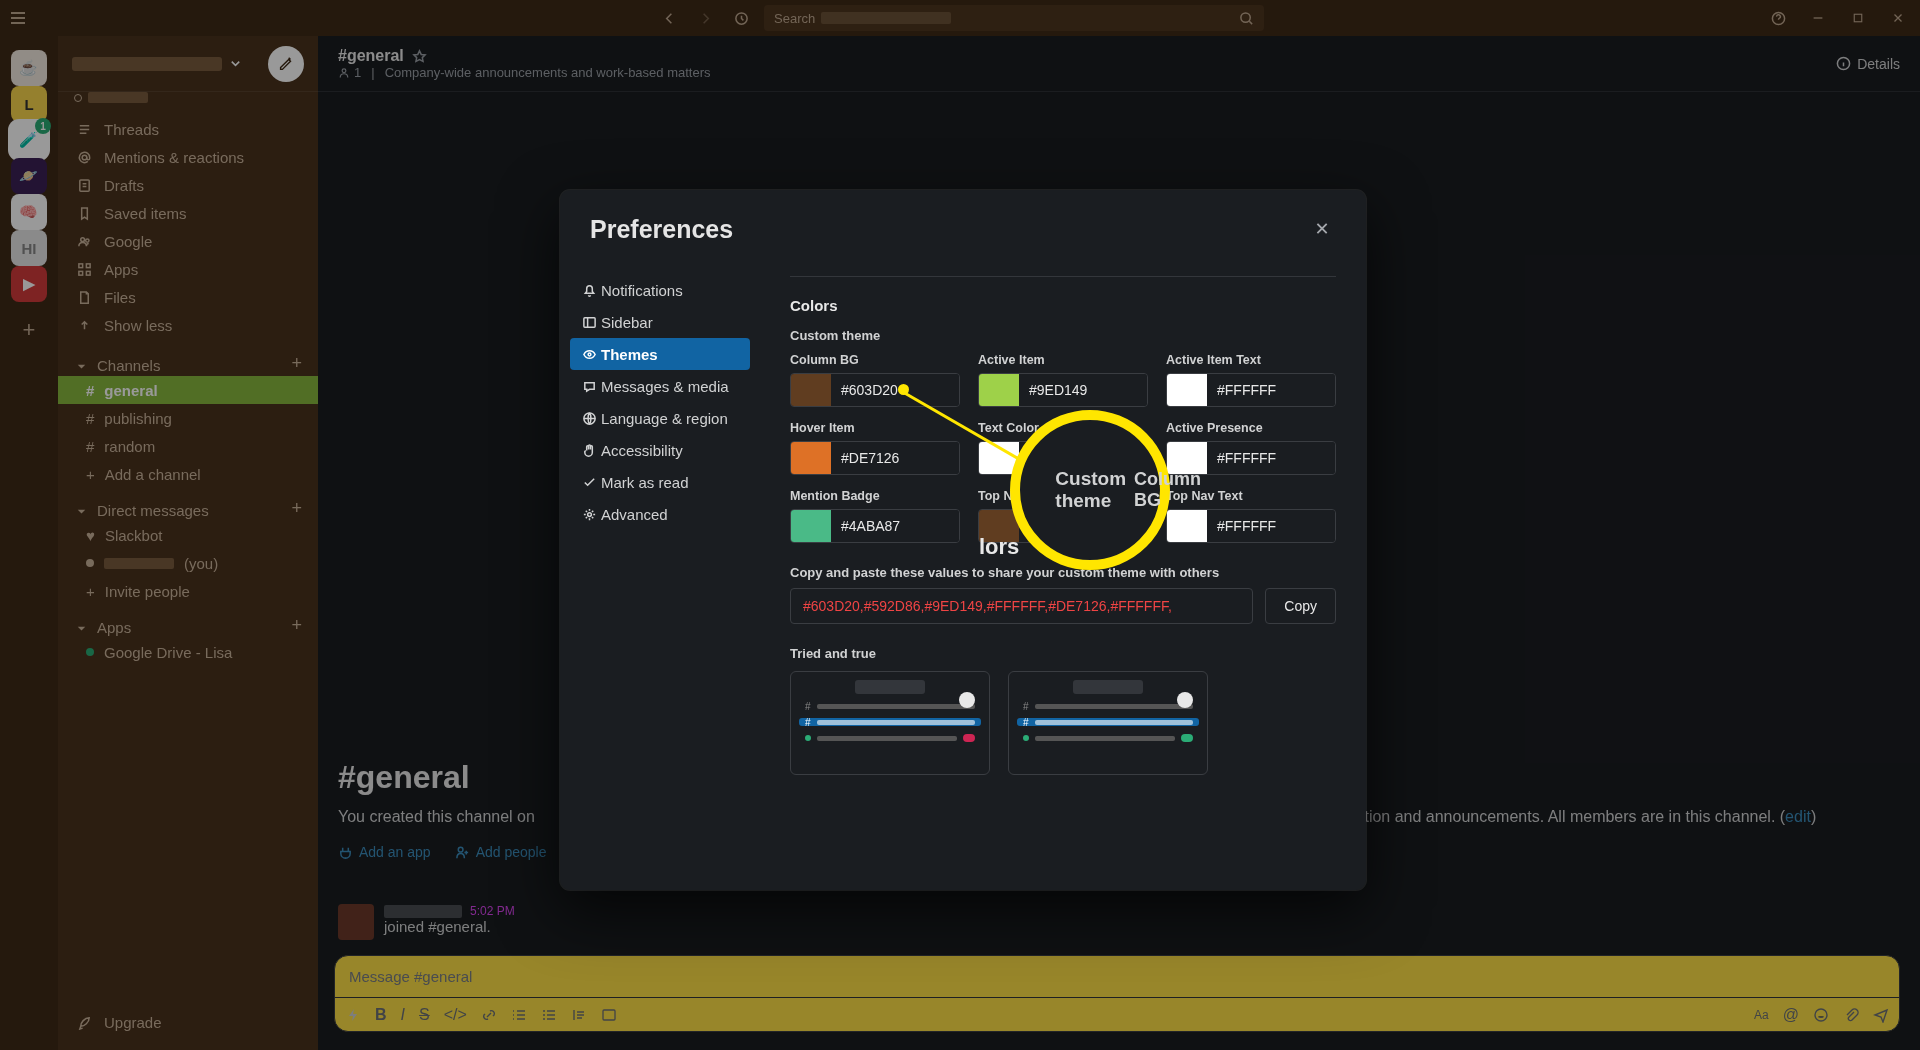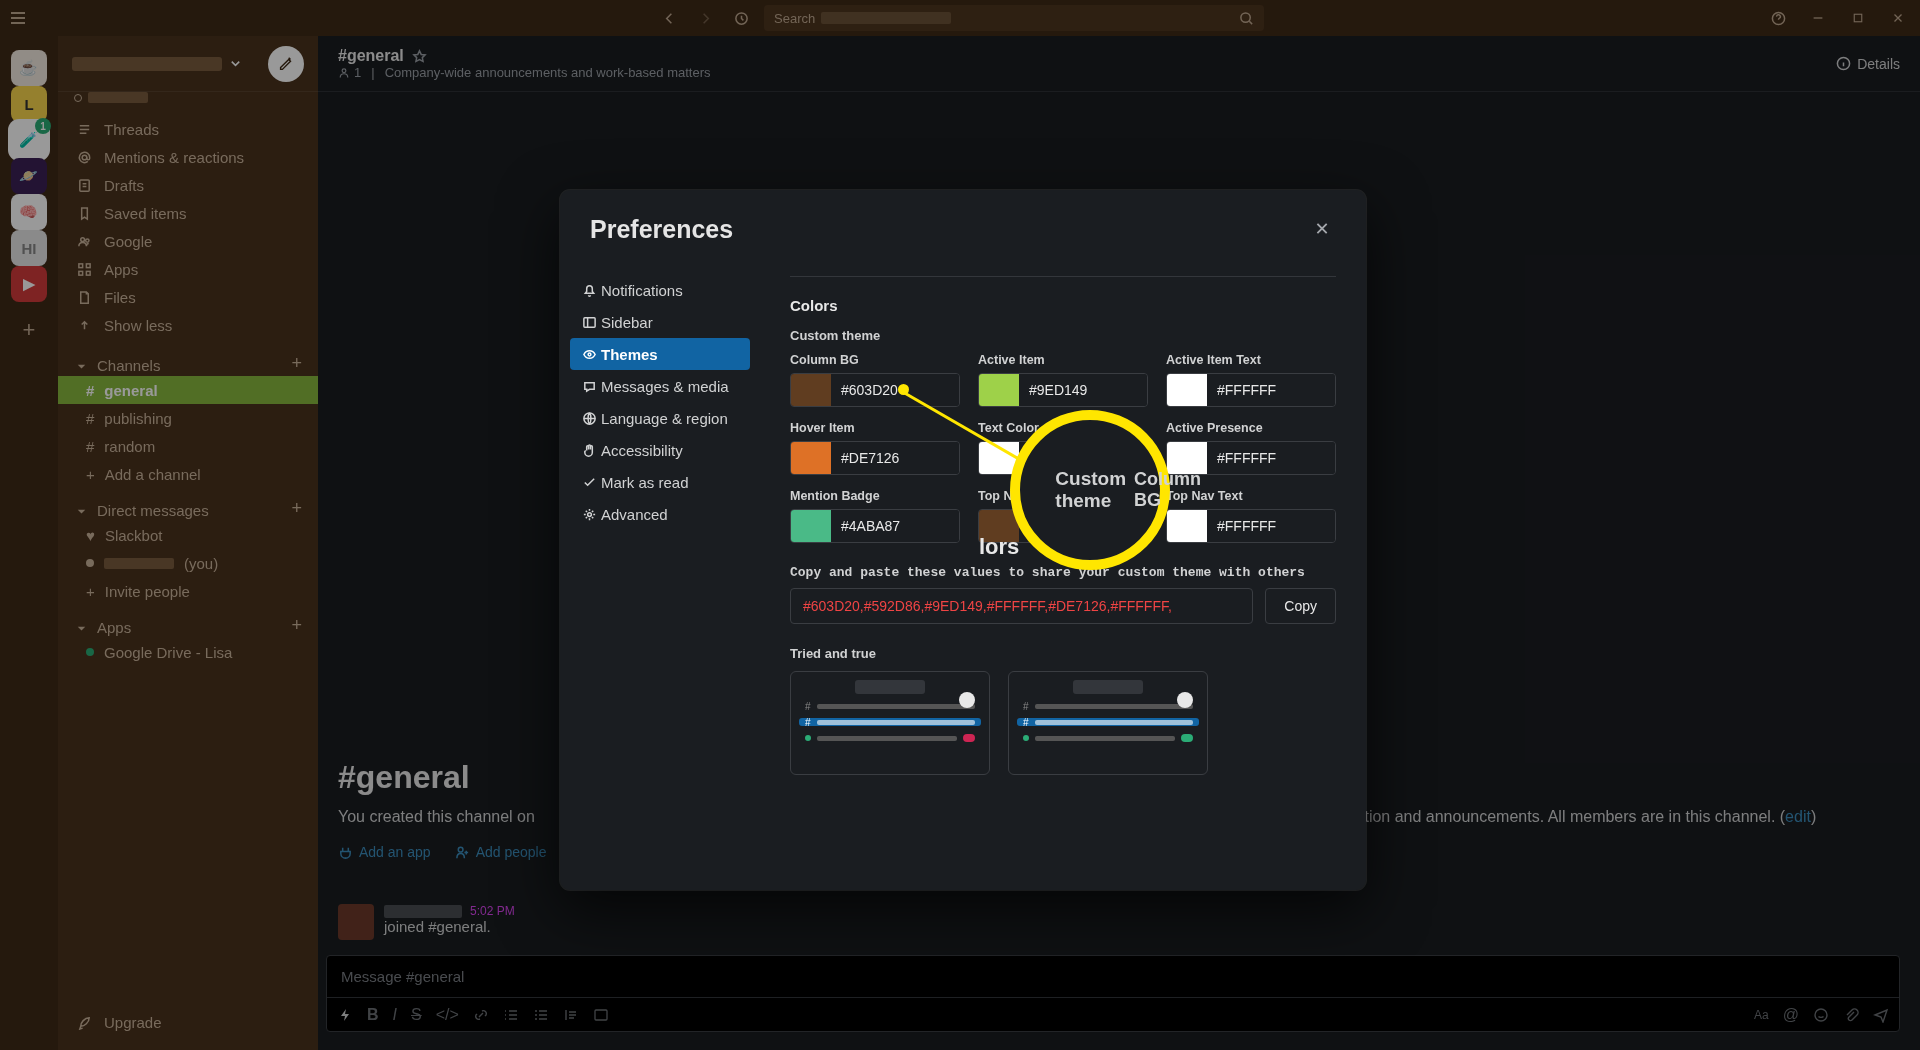--- a/index.html
+++ b/index.html
@@ -57,21 +57,21 @@
 .welcome h1 { font-size: 32px; font-weight: 800; color: #e8e8e8; margin-bottom: 8px; }
 .welcome p { font-size: 16px; color: #d1d2d3; line-height: 1.6; }
 .welcome a { color: #3b8dbd; cursor: pointer; }
 .welcome-actions { margin-top: 14px; display: flex; gap: 24px; font-size: 14px; }
 .welcome-actions a { display: flex; align-items: center; gap: 6px; }
 .msg { position: absolute; bottom: 110px; left: 20px; display: flex; gap: 10px; align-items: flex-start; font-size: 15px; }
 .avatar { width: 36px; height: 36px; background: #6d3a2a; border-radius: 4px; }
 .msg-body .name-row { display: flex; align-items: center; gap: 8px; }
 .msg-body .uname { width: 78px; height: 13px; background: #4a4d52; border-radius: 2px; }
 .msg-body .ts { font-size: 12px; color: #d946ef; }
-.composer { position: absolute; bottom: 18px; left: 8px; right: 20px; border: 1px solid #3a3d42; border-radius: 4px; background: #000000; }
+.composer { position: absolute; bottom: 18px; left: 16px; right: 20px; border: 1px solid #3a3d42; border-radius: 14px; background: #fde047; }
 .composer-input { padding: 12px 14px; color: #7a7e84; font-size: 15px; }
 .composer-toolbar { border-top: 1px solid #33363b; height: 34px; display: flex; align-items: center; padding: 0 10px; gap: 14px; color: #6d7176; }
 .composer-toolbar .right { margin-left: auto; display: flex; align-items: center; gap: 14px; }
 .tico { width: 16px; height: 16px; cursor: pointer; }
 
 
 .modal { position: absolute; z-index: 5; left: 560px; top: 190px; width: 806px; height: 700px; background: #1a1d21; border-radius: 10px; box-shadow: 0 0 0 1px rgba(255,255,255,0.08), 0 20px 60px rgba(0,0,0,0.7); display: flex; flex-direction: column; overflow: hidden; }
 .modal-header { height: 78px; display: flex; align-items: center; padding: 0 30px; }
 .modal-title { font-size: 25px; font-weight: 700; color: #e5e5e5; }
 .modal-close { margin-left: auto; color: #a5a8ad; cursor: pointer; font-size: 18px; width: 28px; height: 28px; display: flex; align-items: center; justify-content: center; }
@@ -82,21 +82,21 @@
 .pref-content { flex: 1; padding: 8px 30px 20px 30px; overflow-y: auto; position: relative; }
 .pref-content::-webkit-scrollbar { width: 12px; }
 .pref-content::-webkit-scrollbar-thumb { background: #3a3d42; border-radius: 6px; }
 .colors-title { font-size: 15px; font-weight: 700; color: #e8e8e8; padding-bottom: 6px; border-top: 1px solid #33363b; padding-top: 20px; }
 .custom-label { font-size: 13px; font-weight: 700; color: #d1d2d3; margin: 8px 0 10px; position: relative; display: inline-block; }
 .color-grid { display: grid; grid-template-columns: repeat(3, 1fr); gap: 14px 18px; }
 .color-cell label { font-size: 12.5px; color: #d1d2d3; font-weight: 600; display: block; margin-bottom: 6px; }
 .swatch-row { display: flex; border: 1px solid #3a3d42; border-radius: 4px; overflow: hidden; height: 34px; }
 .swatch { width: 40px; }
 .swatch-input { flex: 1; display: flex; align-items: center; padding: 0 10px; font-size: 14px; color: #e8e8e8; background: #1a1d21; }
-.share-label { font-size: 13px; font-weight: 700; color: #d1d2d3; margin: 22px 0 8px; font-family: Liberation Mono, monospace; }
+.share-label { font-size: 13px; font-weight: 700; color: #d1d2d3; margin: 22px 0 8px; }
 .share-row { display: flex; gap: 12px; }
 .share-input { flex: 1; border: 1px solid #3a3d42; border-radius: 4px; padding: 9px 12px; font-size: 14px; color: #ef4444; background: #1a1d21; }
 .copy-btn { border: 1px solid #3a3d42; border-radius: 4px; padding: 0 18px; font-size: 14px; color: #e8e8e8; background: transparent; cursor: pointer; }
 .tried-label { font-size: 13px; font-weight: 700; color: #d1d2d3; margin: 22px 0 10px; }
 .theme-cards { display: flex; gap: 18px; }
 .theme-card { width: 200px; height: 104px; border: 1px solid #3a3d42; border-radius: 6px; padding: 8px; position: relative; }
 .tc-head { height: 14px; background: #33363b; border-radius: 3px; margin: 0 auto; width: 70px; }
 .tc-dot { position: absolute; top: 20px; right: 14px; width: 16px; height: 16px; border-radius: 50%; background: #e8e8e8; }
 .tc-line { height: 8px; border-radius: 2px; margin-top: 8px; display: flex; align-items: center; gap: 6px; padding: 0 6px; }
 .tc-hash { font-size: 10px; color: #888; }

